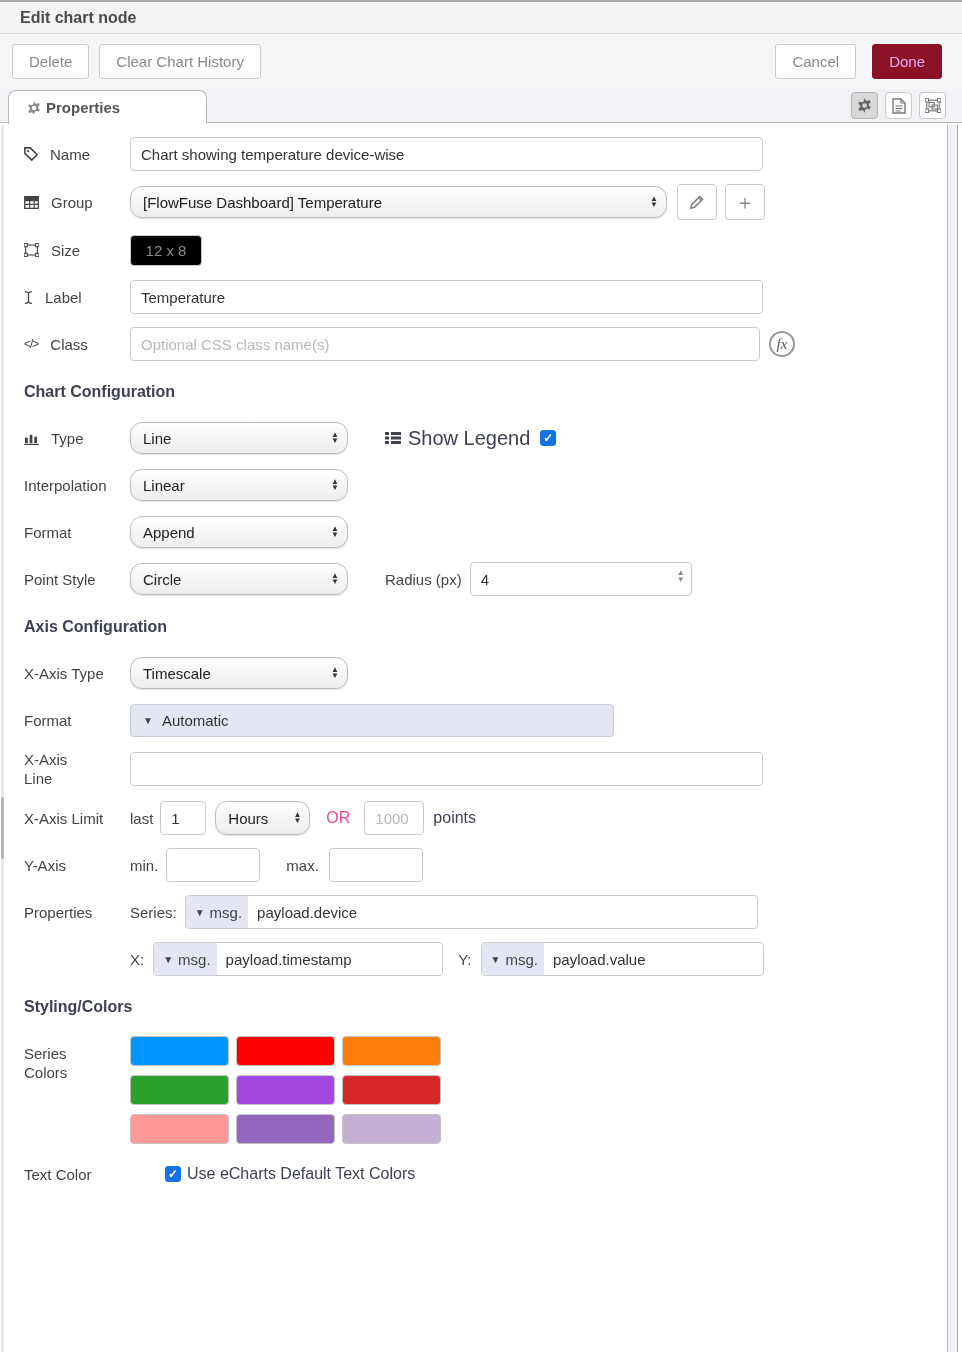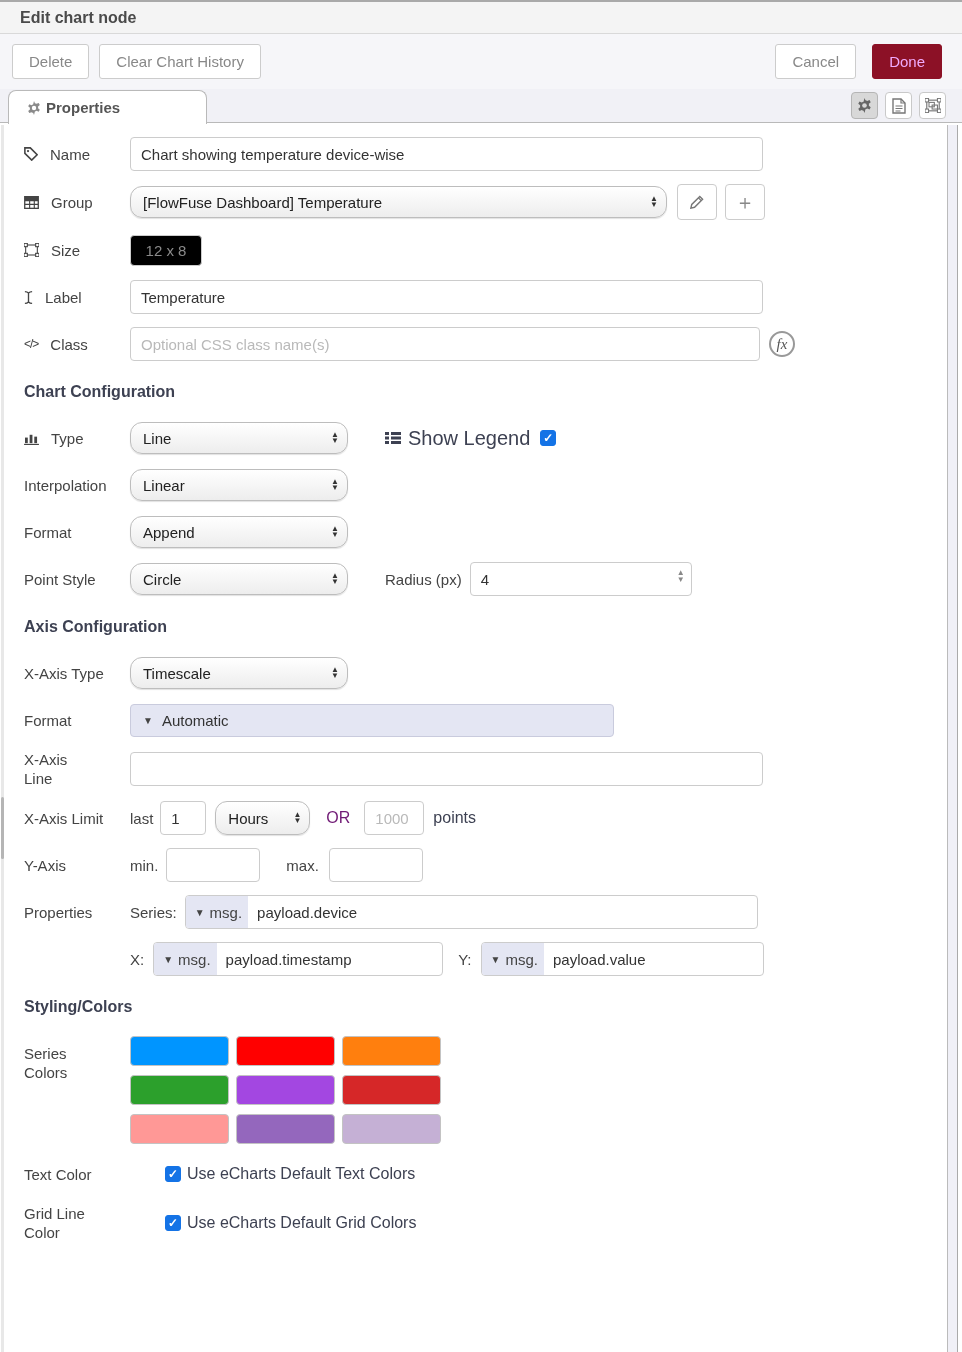--- a/index.html
+++ b/index.html
@@ -427,21 +427,21 @@
     </div>
     <span class="muted-label" style="margin-right:7px">last</span>
     <input type="text" style="width: 46px;" value="1">
     <div class="mac-select sel-95" style="margin-left:9px;height:34px">
       <span class="sel-text">Hours</span>
       <span class="updown">
           <span>▲</span>
           <span>▼</span>
         </span>
     </div>
-    <span class="muted-label" style="margin:0 14px 0 16px;font-size:16px;color:#701a75;">OR</span>
+    <span class="muted-label" style="margin:0 14px 0 16px;font-size:16px;color:#ec4899;">OR</span>
     <input type="text" style="width: 60px;" placeholder="1000">
     <span class="muted-label" style="margin-left:9px;font-size:16px;color:#3d4152;">points</span>
   </div>
 
 
   <div class="form-row">
     <div class="form-label">
       <span>Y-Axis</span>
     </div>
     <span class="muted-label" style="margin-right:8px">min.</span>
@@ -504,25 +504,18 @@
   </div>
 
   <div class="form-row" style="margin-top:12px">
     <div class="form-label" style="width:141px">
       <span>Text Color</span>
     </div>
     <span class="checkbox checked"></span>
     <span class="muted-label" style="margin-left:6px;font-size:16px;color:#3d4152;">Use eCharts Default Text Colors</span>
   </div>
 
-  <div class="form-row">
-    <div class="form-label" style="width:141px">
-      <span style="width:70px">Grid Line Color</span>
-    </div>
-    <span class="checkbox checked"></span>
-    <span class="muted-label" style="margin-left:6px;font-size:16px;color:#3d4152;">Use eCharts Default Grid Colors</span>
-  </div>
 
 </div>
 
 <div class="right-gutter"></div>
 <div class="left-track"></div>
 <div class="left-thumb"></div>
 
 </body></html>

